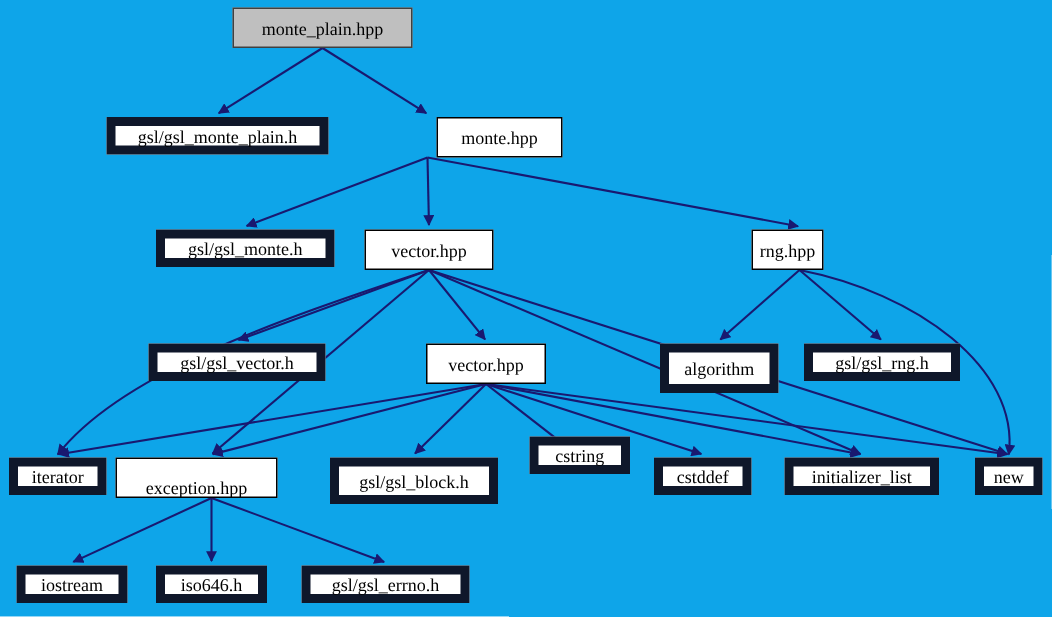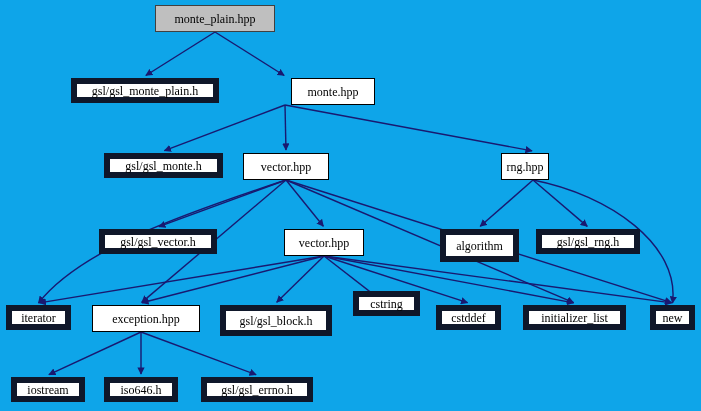--- a/index.html
+++ b/index.html
@@ -91,21 +91,21 @@
       </div>
       <div class="node leaf" style="left: 440px; top: 229px; width: 79px; height: 33px;">
         <span class="lbl">algorithm</span>
       </div>
       <div class="node leaf" style="left: 536px; top: 229px; width: 104px; height: 25px;">
         <span class="lbl">gsl/gsl_rng.h</span>
       </div>
       <div class="node leaf" style="left: 6px; top: 305px; width: 65px; height: 25px;">
         <span class="lbl">iterator</span>
       </div>
-      <div class="node hdr" style="left: 92px; top: 305px; width: 108px; height: 27px;">
+      <div class="node hdr" style="left: 77px; top: 305px; width: 108px; height: 27px; align-items: flex-end;">
         <span class="lbl">exception.hpp</span>
       </div>
       <div class="node leaf" style="left: 220px; top: 305px; width: 112px; height: 31px;">
         <span class="lbl">gsl/gsl_block.h</span>
       </div>
       <div class="node leaf" style="left: 353px; top: 291px; width: 67px; height: 25px;">
         <span class="lbl">cstring</span>
       </div>
       <div class="node leaf" style="left: 436px; top: 305px; width: 65px; height: 25px;">
         <span class="lbl">cstddef</span>

